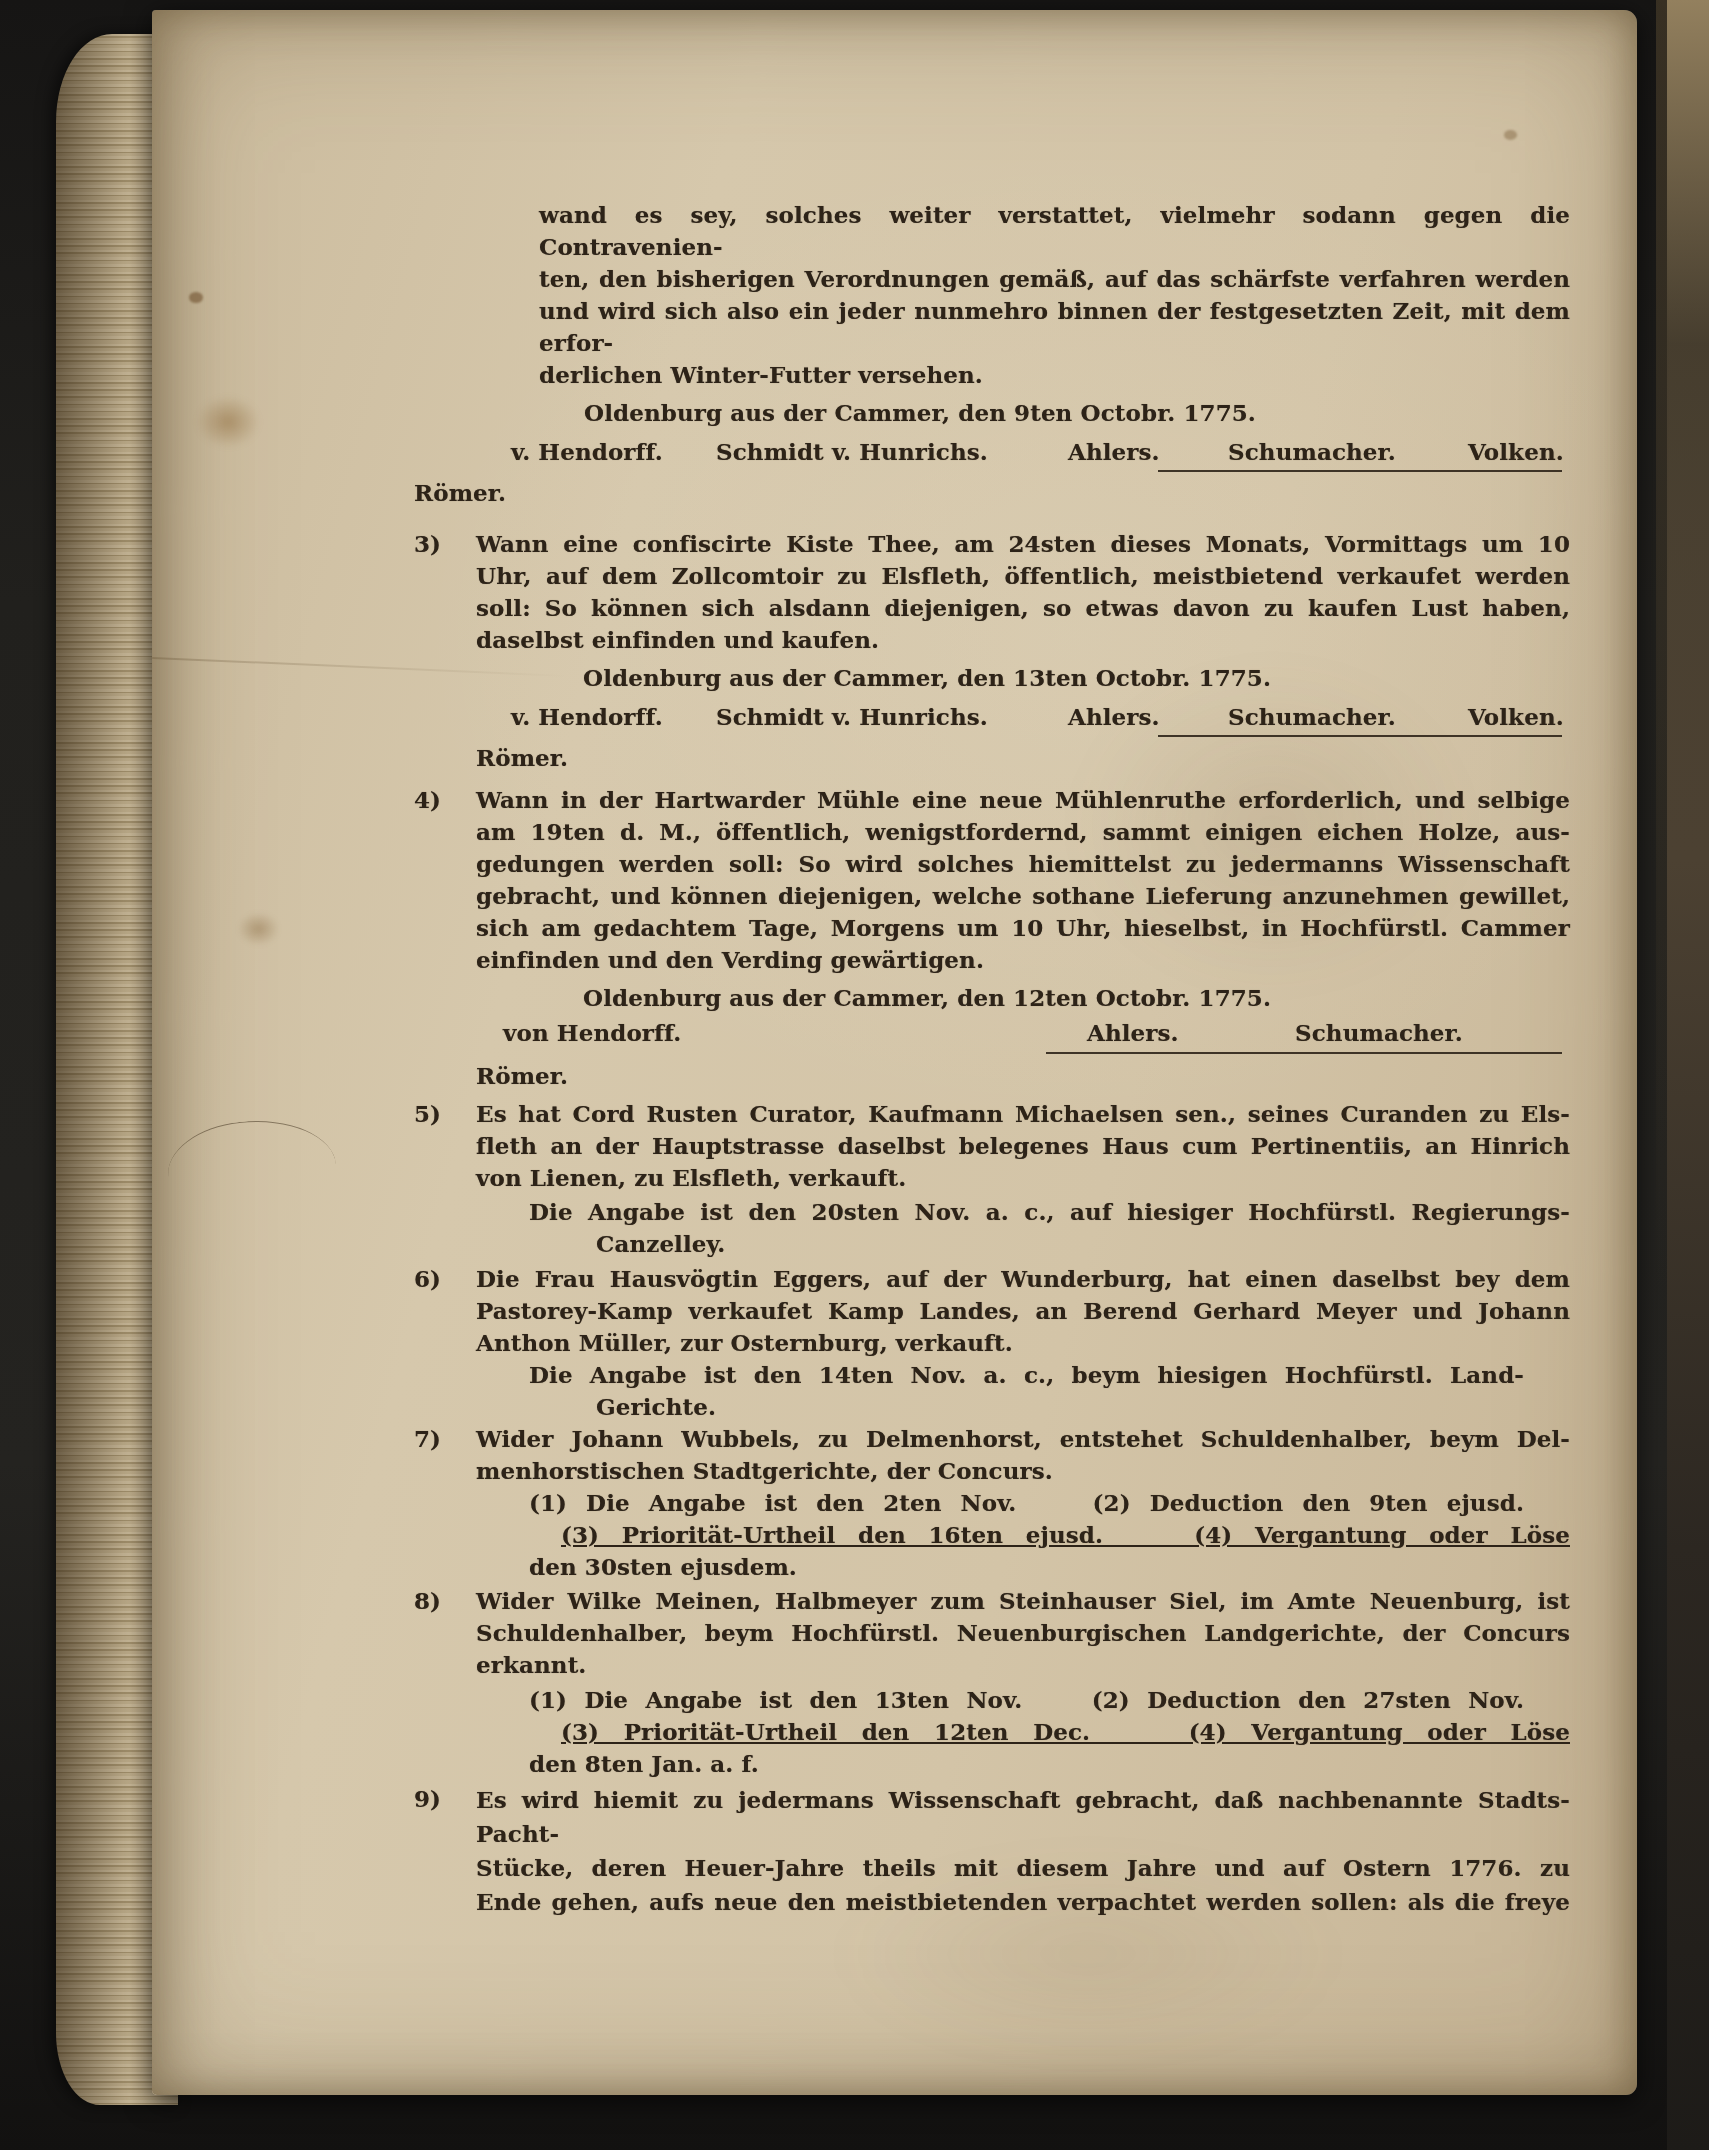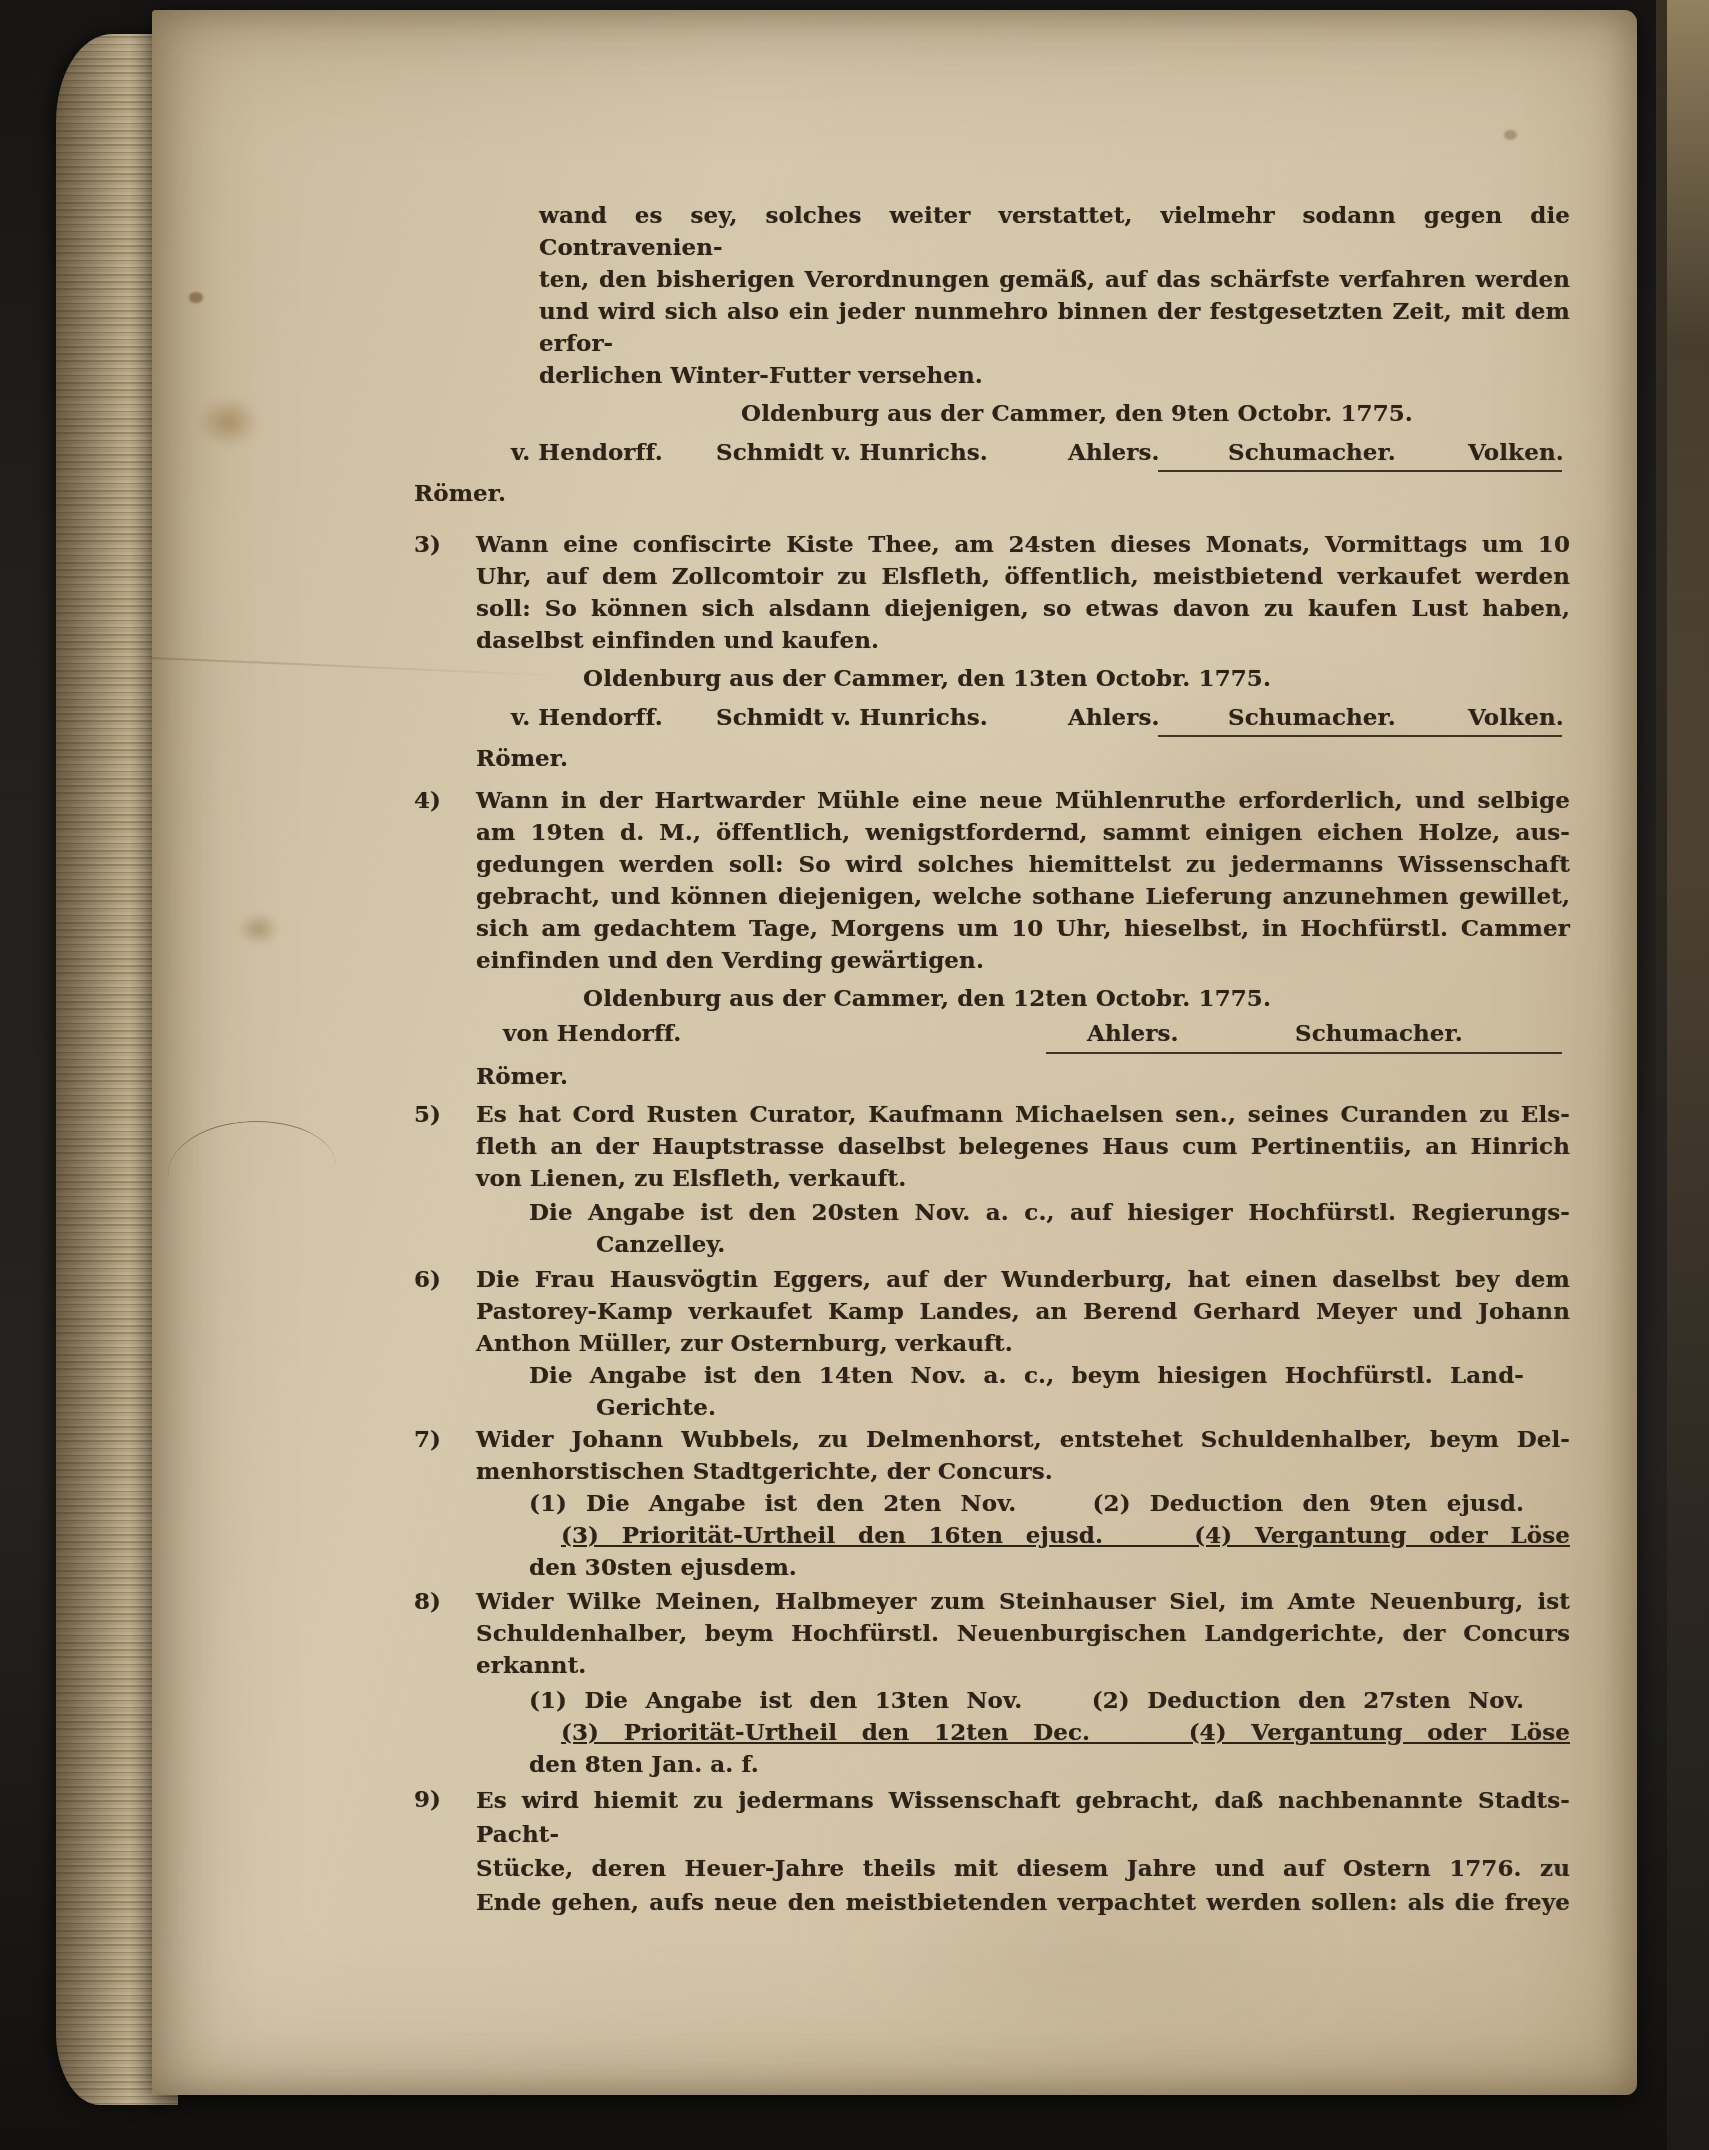--- a/index.html
+++ b/index.html
@@ -64,21 +64,21 @@
     position:absolute; left:262px; top:189px; width:1156px;
     color:var(--ink,#2d2318);
     font-size:23px; font-weight:700; letter-spacing:0.1px;
     text-shadow:0 0 0.8px rgba(45,35,24,0.45);
   }
   .line { line-height:32px; min-height:32px; }
   .fill { text-align:justify; text-align-last:justify; }
   .cont-par { padding-left:125px; }
   .item { position:relative; padding-left:62px; }
   .num { position:absolute; left:0; top:0; line-height:32px; }
-  .dl-top { margin-left:170px; margin-top:6.4px;text-align:center; }
+  .dl-top { margin-left:170px; margin-top:6.4px; }
   .dl-item { margin-left:107px; margin-top:6.4px; }
   .sigrow { position:relative; height:32px; line-height:32px; margin-top:6.4px; }
   .sigrow-top { margin-left:62px; }
   .sig { position:absolute; top:0; white-space:nowrap; }
   .s5 .p0{left:35px} .s5 .p1{left:240px} .s5 .p2{left:592px} .s5 .p3{left:752px} .s5 .p4{left:992px}
   .s3 .p0{left:27px} .s3 .p1{left:611px} .s3 .p2{left:819px}
   .rule { height:0; border-top:2.4px solid rgba(45,35,24,0.9); margin:2.4px 8px 1.6px auto; }
   .r-a { width:404px; } .r-b { width:516px; }
   .csign { text-align:left; padding-right:98px; margin-top:4.8px; }
   .ind-a { margin-left:53px; } .ind-b { margin-left:85px;text-decoration:underline; } .ind-c { margin-left:120px; }

